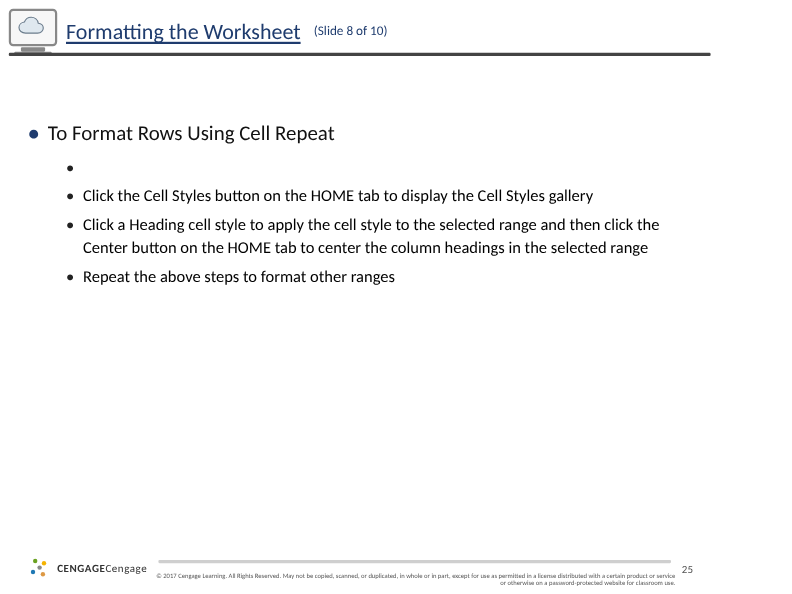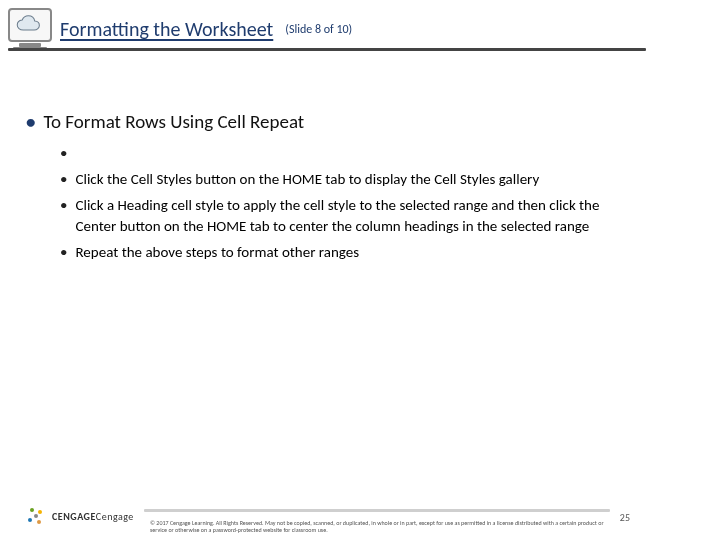--- a/index.html
+++ b/index.html
@@ -37,21 +37,21 @@
   .cengage-mark .dot { position: absolute; width: 4px; height: 4px; border-radius: 50%; }
   .d1 { background:#6aa121; top:0; left:2px; }
   .d2 { background:#f5b301; top:2px; left:10px; }
   .d3 { background:#1f78b4; top:10px; left:0; }
   .d4 { background:#d94; top:12px; left:9px; }
   .d5 { background:#888; top:6px; left:6px; }
   .cengage-text { display: flex; flex-direction: row; line-height: 0.95; }
   .cengage-text .c1 { font-size: 10px; font-weight: 700; letter-spacing: 0.5px; color: #333; }
   .cengage-text .c2 { font-size: 10px; font-weight: 400; letter-spacing: 0.5px; color: #333; }
   .footline { flex: 1; height: 3px; background: #cfcfcf; border-radius: 1px; margin-bottom: 14px; position: relative; }
-  .copyright { position: absolute; left: 150px; right: 40px; bottom: 6px; font-size: 6px; color: #555; text-align: left; line-height: 1.2; }
+  .copyright { position: absolute; left: 140px; right: 40px; bottom: 6px; font-size: 6px; color: #555; text-align: right; line-height: 1.2; }
   .pagenum { font-size: 10px; color: #555; margin-bottom: 2px; text-align: right; }
 
   .cloud-svg { display: block; }
 </style>
 </head>
 <body>
 
 <div class="slide">
 
   <div class="header">

